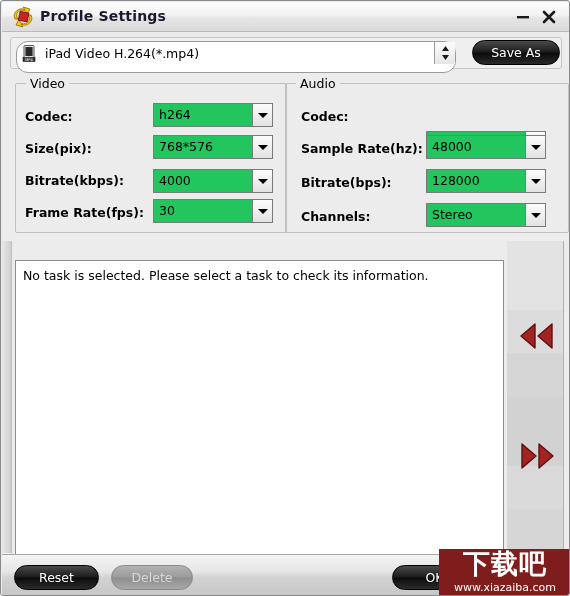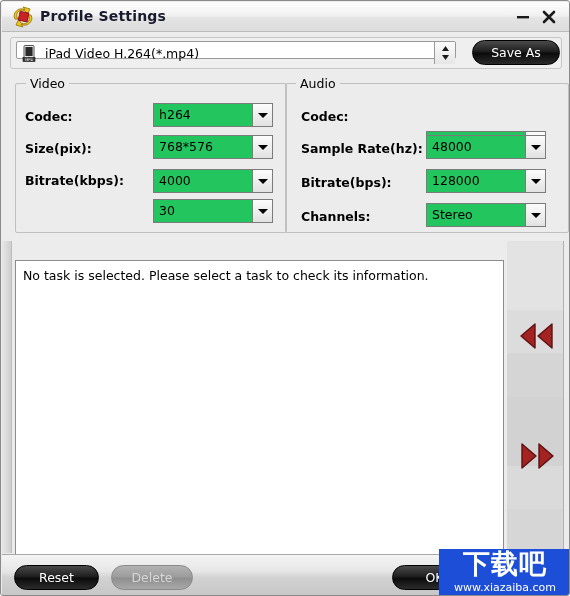--- a/index.html
+++ b/index.html
@@ -69,25 +69,25 @@
     height: 32px;
     box-sizing: border-box;
     background: #efefef;
     border: 1px solid #c6c6c6;
     border-radius: 3px;
   }
   .profile-combo {
     position: absolute;
     left: 15px; top: 40px;
     width: 440px;
-    height: 18px;
+    height: 32px;
     box-sizing: border-box;
     background: #ffffff;
     border: 1px solid #9a9a9a;
-    border-radius: 2px;
+    border-radius: 12px;
     cursor: pointer;
   }
   .profile-icon {
     position: absolute;
     left: 5px; top: 3px;
     width: 17px; height: 17px;
   }
   .profile-label {
     position: absolute;
     left: 28px; top: 4px;
@@ -266,21 +266,21 @@
   .btn-reset { left: 13px; top: 564px; width: 85px; }
   .btn-delete { left: 110px; top: 564px; width: 82px; }
   .btn-ok { left: 391px; top: 564px; width: 85px; }
 
   
   .watermark {
     position: absolute;
     left: 438px; top: 548px;
     width: 132px;
     height: 48px;
-    background: #1d4ed8;
+    background: #7f1d1d;
     overflow: hidden;
   }
   .wm-cn {
     position: absolute;
     left: 0; top: -1px;
     width: 132px;
     text-align: center;
     color: #ffffff;
     font-size: 27px;
     font-weight: bold;
@@ -361,20 +361,21 @@
     <div class="val">768*576</div>
     <div class="arrowbox"></div>
   </div>
 
   <div class="field-label" style="left:24px; top:172px;">Bitrate(kbps):</div>
   <div class="combo" style="left:152px; top:168px; width:120px;">
     <div class="val">4000</div>
     <div class="arrowbox"></div>
   </div>
 
+  <div class="field-label" style="left:24px; top:204px;">Frame Rate(fps):</div>
   <div class="combo" style="left:152px; top:198px; width:120px;">
     <div class="val">30</div>
     <div class="arrowbox"></div>
   </div>
 
   <div class="groupbox group-audio">
     <div class="group-title">Audio</div>
   </div>
   <div class="field-label" style="left:300px; top:108px;">Codec:</div>
   <div class="combo" style="left:425px; top:102px; width:120px;margin-top:28px;">

